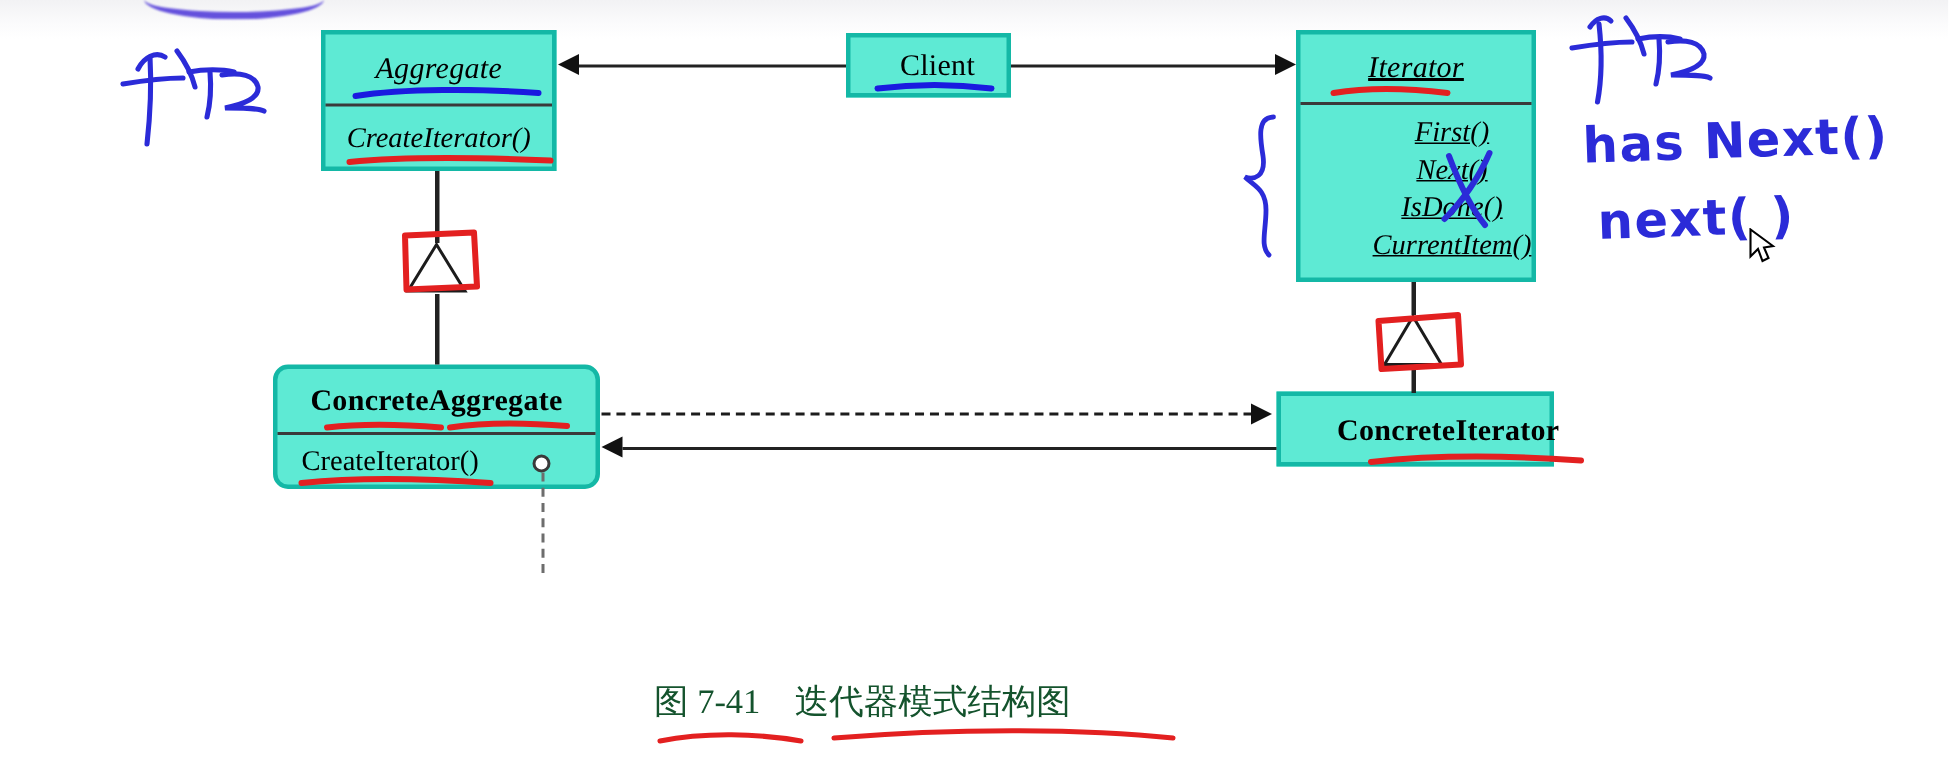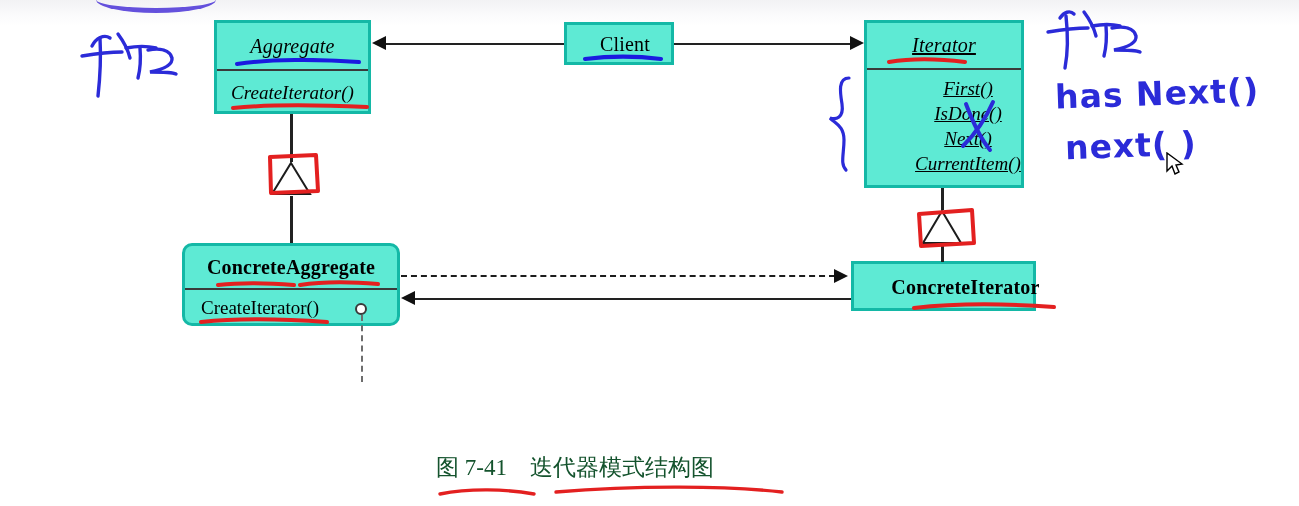--- a/index.html
+++ b/index.html
@@ -183,22 +183,22 @@
 
   <div class="uml-box" id="box-iterator" style="left:864px; top:20px; width:160px; height:168px;text-decoration:underline;">
     <div class="uml-row" style="height:45px;">
       <span class="cls-name italic">Iterator</span>
       <svg width="120" height="10" style="position:absolute; left:16px; bottom:1px;">
         <path d="M6 5 C 30 1, 58 2, 82 5" stroke="#e32020" stroke-width="4" fill="none" stroke-linecap="round"></path>
       </svg>
     </div>
     <div class="uml-row methods" style="height:119px;padding-left:48px;">
       <div class="method">First()</div>
+      <div class="method">Next()</div>
       <div class="method">IsDone()</div>
-      <div class="method">Next()</div>
       <div class="method">CurrentItem()</div>
     </div>
   </div>
 
   <div class="uml-box" id="box-concrete-aggregate" style="left:182px; top:243px; width:218px; height:83px;border-radius:10px;">
     <div class="uml-row" style="height:42px;">
       <span class="cls-name bold">ConcreteAggregate</span>
       <svg width="200" height="10" style="position:absolute; left:9px; bottom:-1px;">
         <path d="M24 6 C 50 3, 76 4, 100 6" stroke="#e32020" stroke-width="4" fill="none" stroke-linecap="round"></path>
         <path d="M106 6 C 132 2, 160 3, 184 5" stroke="#e32020" stroke-width="4" fill="none" stroke-linecap="round"></path>

